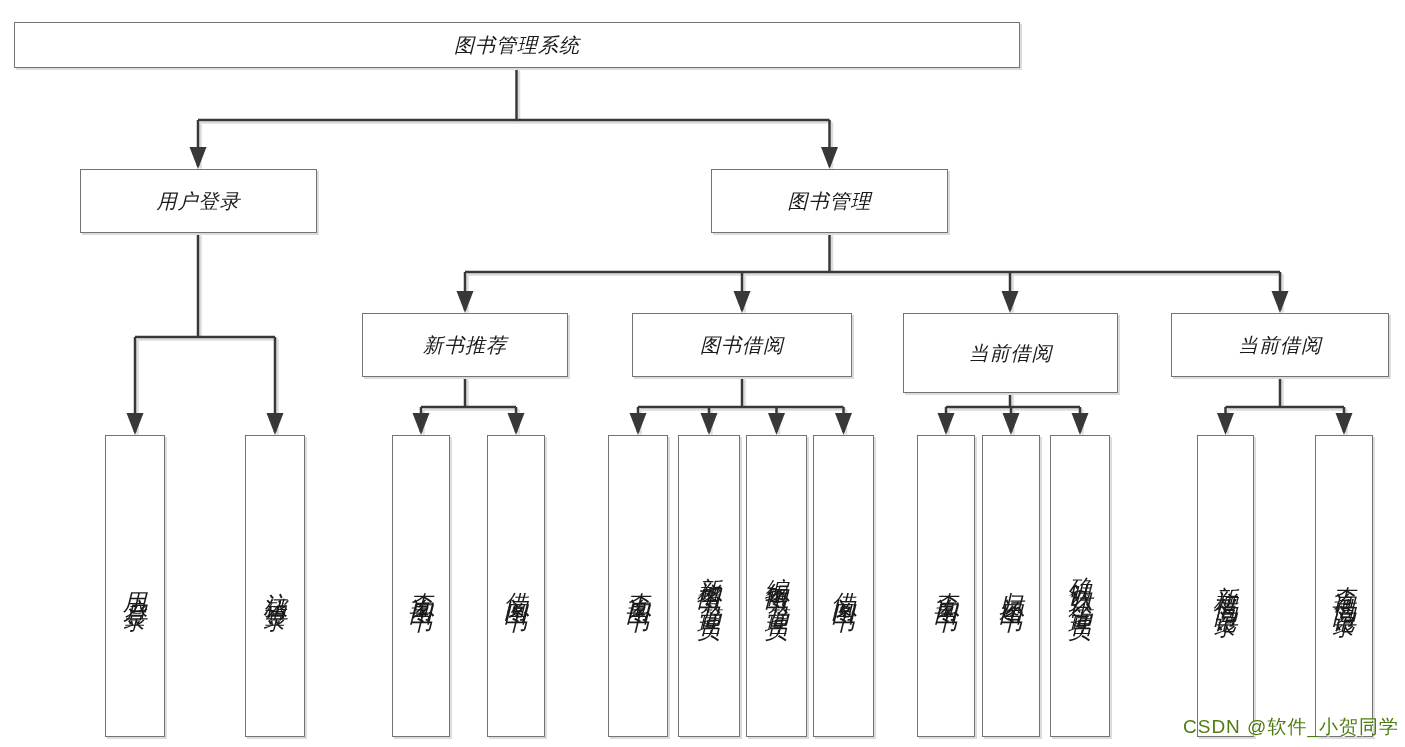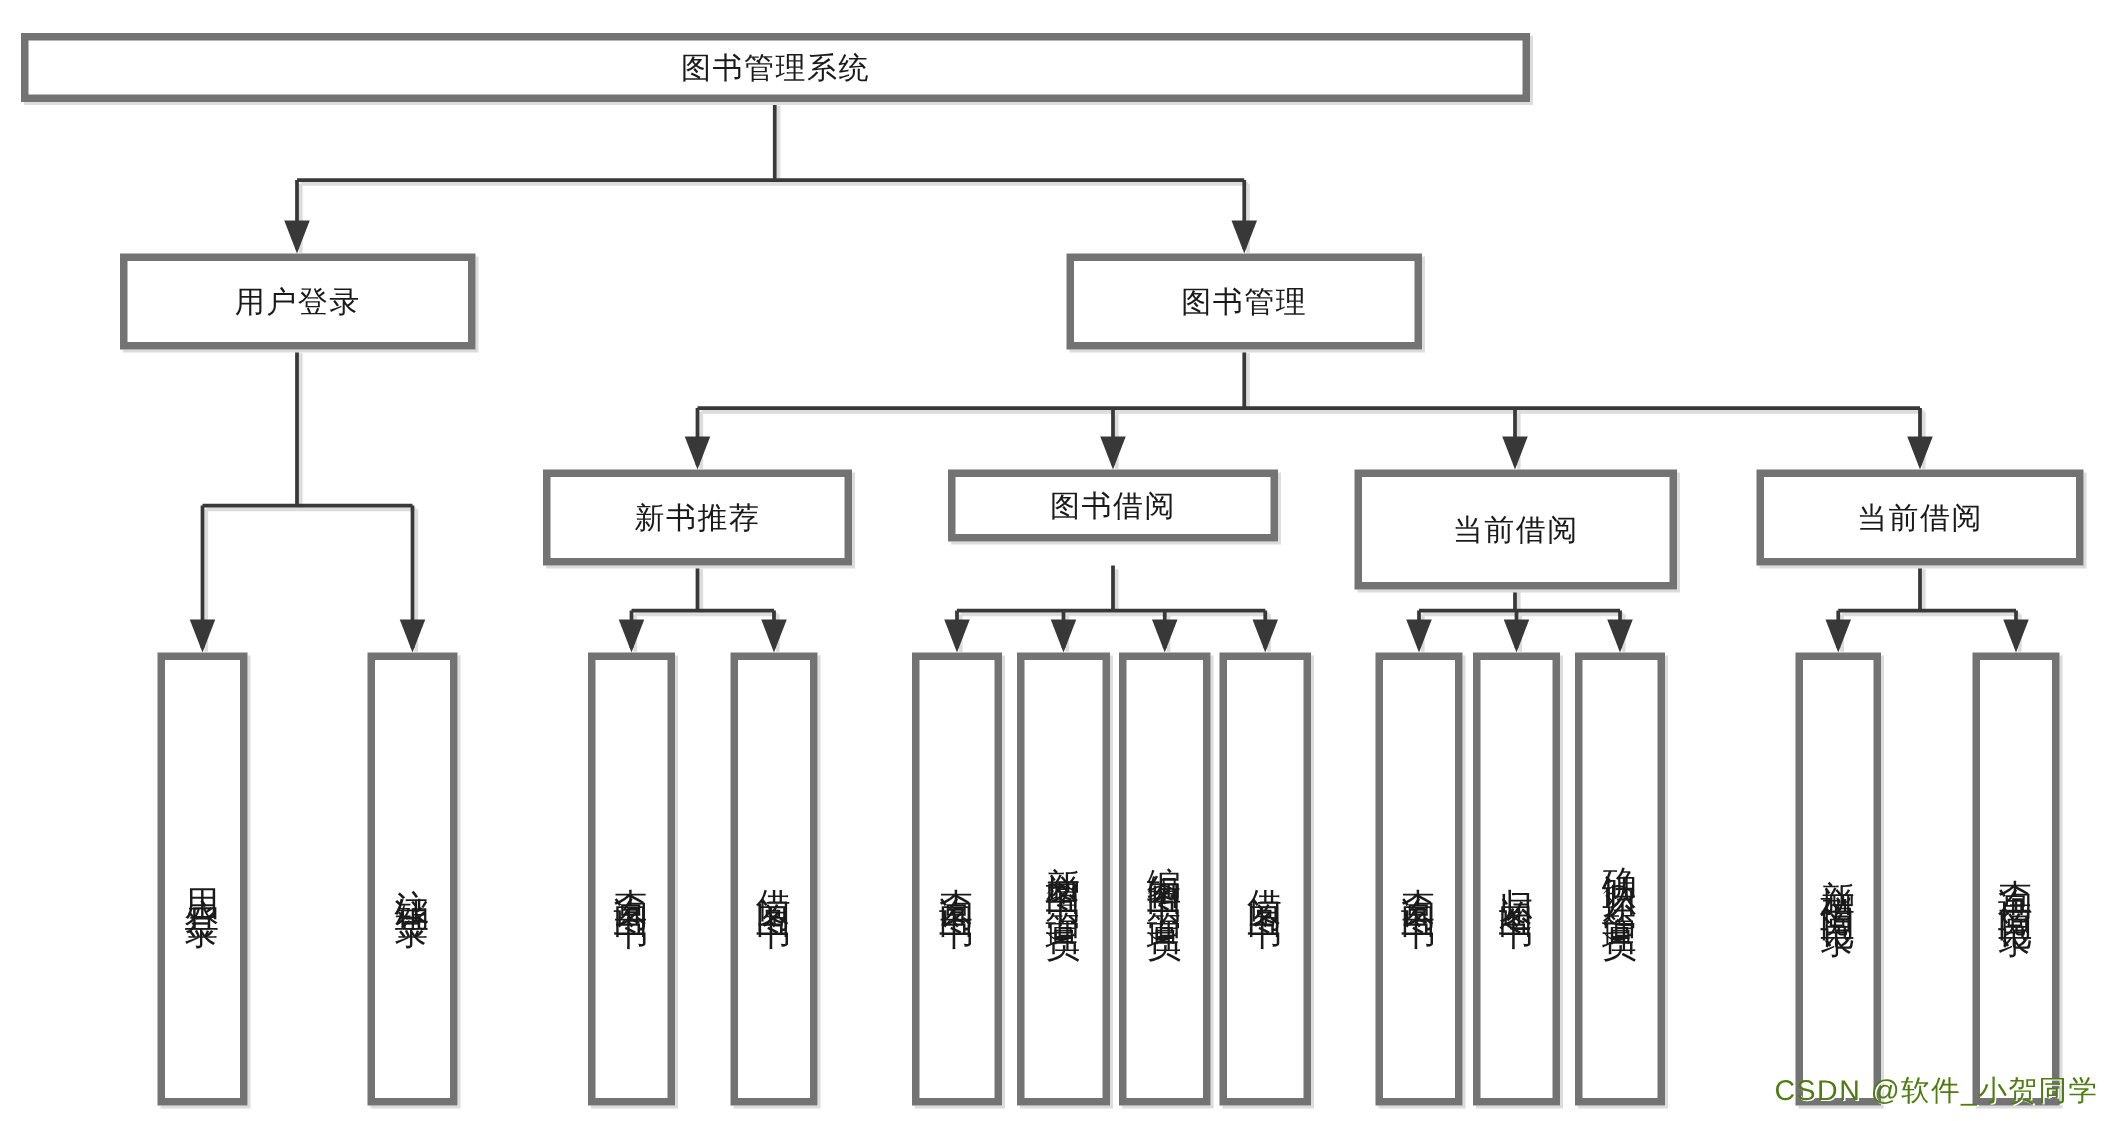--- a/index.html
+++ b/index.html
@@ -5,23 +5,23 @@
   html,body { margin:0; padding:0; background:#ffffff; }
   #stage {
     position:relative; width:1405px; height:747px;
     background:#ffffff; overflow:hidden;
     font-family:"Liberation Sans","DejaVu Sans",sans-serif;
     color:#1a1a1a;
   }
   #connectors { position:absolute; left:0; top:0; width:1405px; height:747px; }
   .box {
     position:absolute; box-sizing:border-box;
-    background:#ffffff; border:5px solid #737373;
+    background:#ffffff; border:1px solid #737373;
     box-shadow:2px 2px 0 #dcdcdc;
-    display:flex; align-items:center; justify-content:center;
+    display:flex; align-items:center; justify-content:center;font-style:italic;
   }
   .hbox { font-size:20px; letter-spacing:1px; }
   .vbox span {
     writing-mode:vertical-rl;
     font-size:23px; letter-spacing:6px; line-height:1.05;
     white-space:nowrap;
   }
   .watermark {
     position:absolute; left:1183px; top:714px;
     font-size:19px; color:#4d7c0f; letter-spacing:1px;
@@ -78,21 +78,21 @@
       <polygon points="1335.5,413 1352.5,413 1344,435"></polygon>
     </g>
   </svg>
 
   <div class="box hbox" style="left:14px; top:22px; width:1006px; height:46px;">图书管理系统</div>
 
   <div class="box hbox" style="left:80px; top:169px; width:237px; height:64px;">用户登录</div>
   <div class="box hbox" style="left:711px; top:169px; width:237px; height:64px;">图书管理</div>
 
   <div class="box hbox" style="left:362px; top:313px; width:206px; height:64px;">新书推荐</div>
-  <div class="box hbox" style="left:632px; top:313px; width:220px; height:48px;">图书借阅</div>
+  <div class="box hbox" style="left:632px; top:313px; width:220px; height:64px;">图书借阅</div>
   <div class="box hbox" style="left:903px; top:313px; width:215px; height:80px;">当前借阅</div>
   <div class="box hbox" style="left:1171px; top:313px; width:218px; height:64px;">当前借阅</div>
 
   <div class="box vbox" style="left:105px; top:435px; width:60px; height:302px;">
     <span>用户登录</span>
   </div>
   <div class="box vbox" style="left:245px; top:435px; width:60px; height:302px;">
     <span>注销登录</span>
   </div>
 

